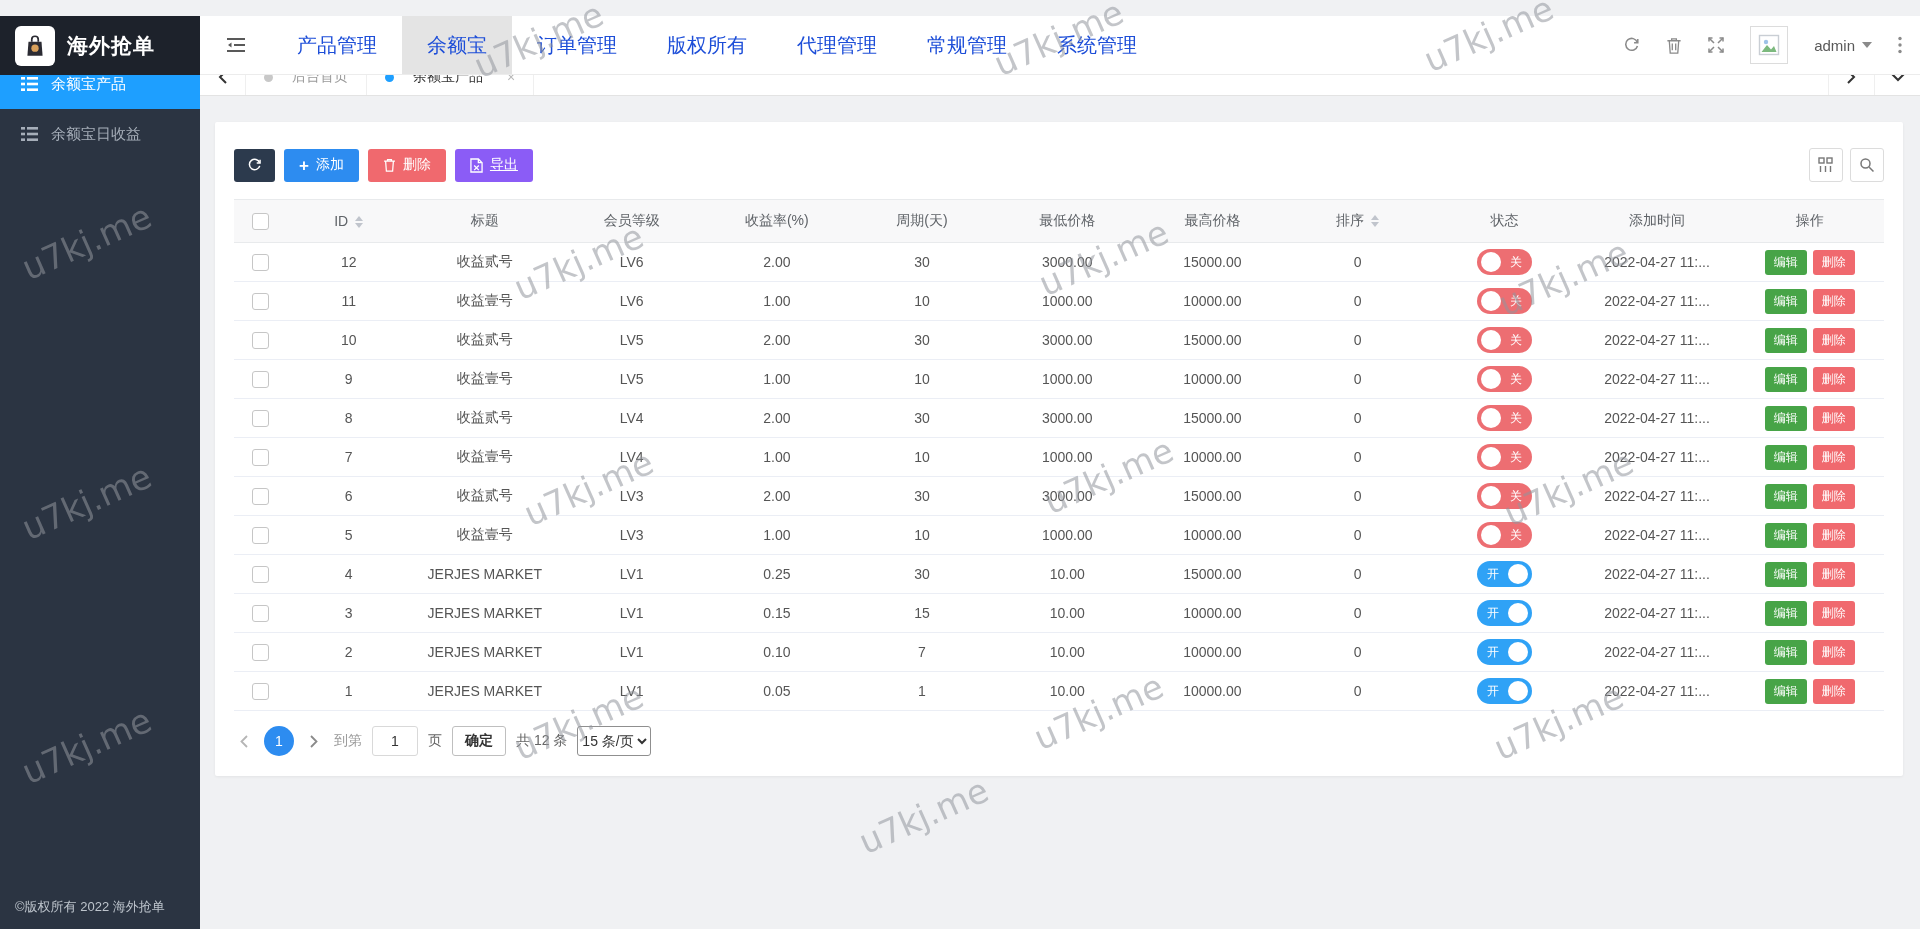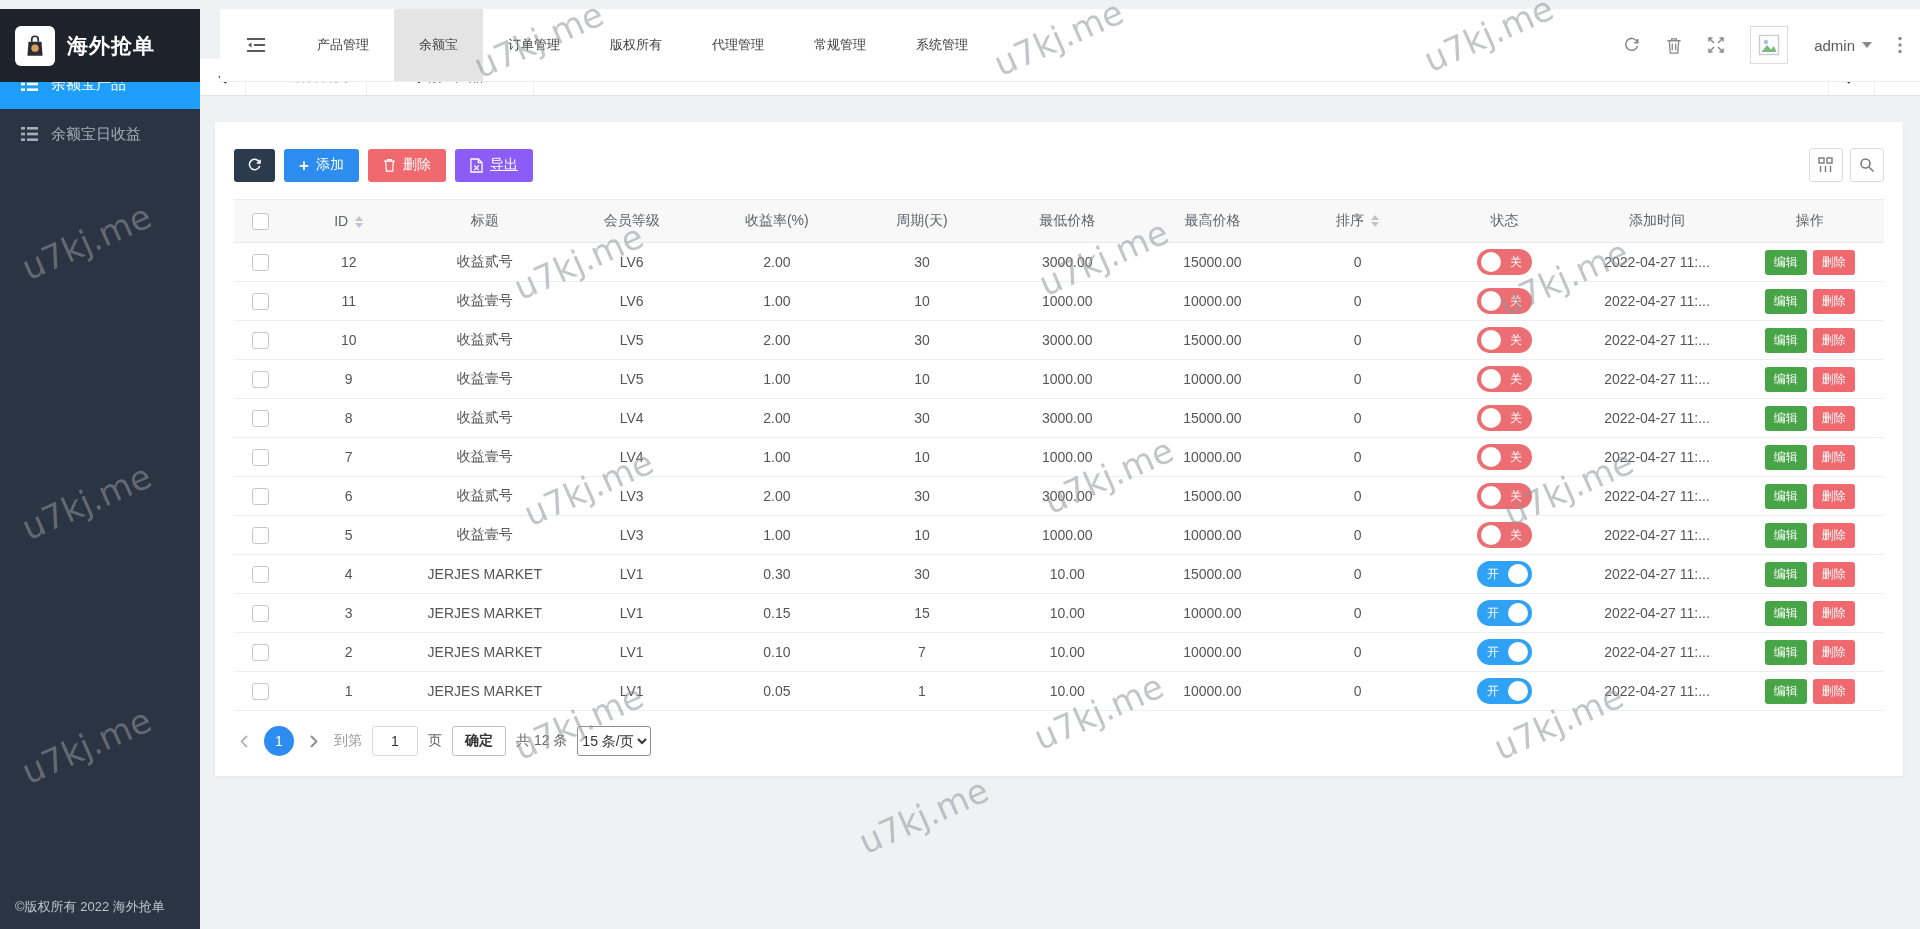--- a/index.html
+++ b/index.html
@@ -1,28 +1,28 @@
 <!DOCTYPE html>
 <html><head>
 <meta charset="utf-8">
 <style>
   * { box-sizing: border-box; }
   html,body { margin:0; padding:0; width:1920px; height:929px; overflow:hidden;
               font-family:"Liberation Sans","DejaVu Sans",sans-serif; }
   .app { position:relative; width:1920px; height:929px; background:#f0f1f3; }
 
   
-  .header { position:absolute; top:9px; left:0; right:0; height:73px; display:flex; z-index:10;gap:20px; }
+  .header { position:absolute; top:16px; left:0; right:0; height:59px; display:flex; z-index:10; }
   .brand { width:200px; background:#1d222b; display:flex; align-items:center; padding-left:15px; flex:none; }
   .logo-box { width:40px; height:40px; background:#fff; border-radius:6px; display:flex; align-items:center; justify-content:center; }
   .brand-title { color:#fff; font-size:21px; font-weight:bold; margin-left:12px; letter-spacing:1px; }
   .nav { flex:1; background:#fff; border-bottom:1px solid #ececec; display:flex; align-items:stretch; }
   .nav-toggle { width:72px; display:flex; align-items:center; justify-content:center; color:#595959; cursor:pointer; }
   .nav-items { display:flex; align-items:stretch; }
-  .nav-item { padding:11px 25px; display:flex; align-items:center; font-size:13px; color:#404040; cursor:pointer; }
+  .nav-item { padding:11px 25px; display:flex; align-items:center; font-size:20px; color:#1d4ed8; cursor:pointer; }
   .nav-item.active { background:#e4e4e4; }
   .header-right { margin-left:auto; display:flex; align-items:center; gap:26px; padding-right:18px; }
   .hicon { color:#8a8a8a; display:flex; align-items:center; cursor:pointer; }
   .avatar { width:38px; height:38px; border:1px solid #dcdcdc; background:#fff; display:flex; align-items:center; justify-content:center; }
   .user { display:flex; align-items:center; gap:7px; color:#595959; font-size:15px; cursor:pointer; }
   .caret-down { width:0; height:0; border-left:5px solid transparent; border-right:5px solid transparent; border-top:6px solid #8a8a8a; }
 
   
   .tabbar { position:absolute; top:59px; left:200px; right:0; height:37px; background:#fff; border-bottom:1px solid #e3e3e3; display:flex; align-items:stretch; z-index:5; }
   .tab-nav-btn { width:46px; display:flex; align-items:center; justify-content:center; color:#333; cursor:pointer; }
@@ -439,21 +439,21 @@
            <span class="knob"></span>
          </span></td>
      <td>2022-04-27 11:...</td>
      <td><span class="btn-mini edit">编辑</span><span class="btn-mini del">删除</span></td>
    </tr>
               <tr>
      <td><span class="cb"></span></td>
      <td>4</td>
      <td>JERJES MARKET</td>
      <td>LV1</td>
-     <td>0.30</td>
+     <td>0.25</td>
      <td>30</td>
      <td>10.00</td>
      <td>15000.00</td>
      <td>0</td>
      <td><span class="toggle on">
            <span class="tlabel">开</span>
            <span class="knob"></span>
          </span></td>
      <td>2022-04-27 11:...</td>
      <td><span class="btn-mini edit">编辑</span><span class="btn-mini del">删除</span></td>

